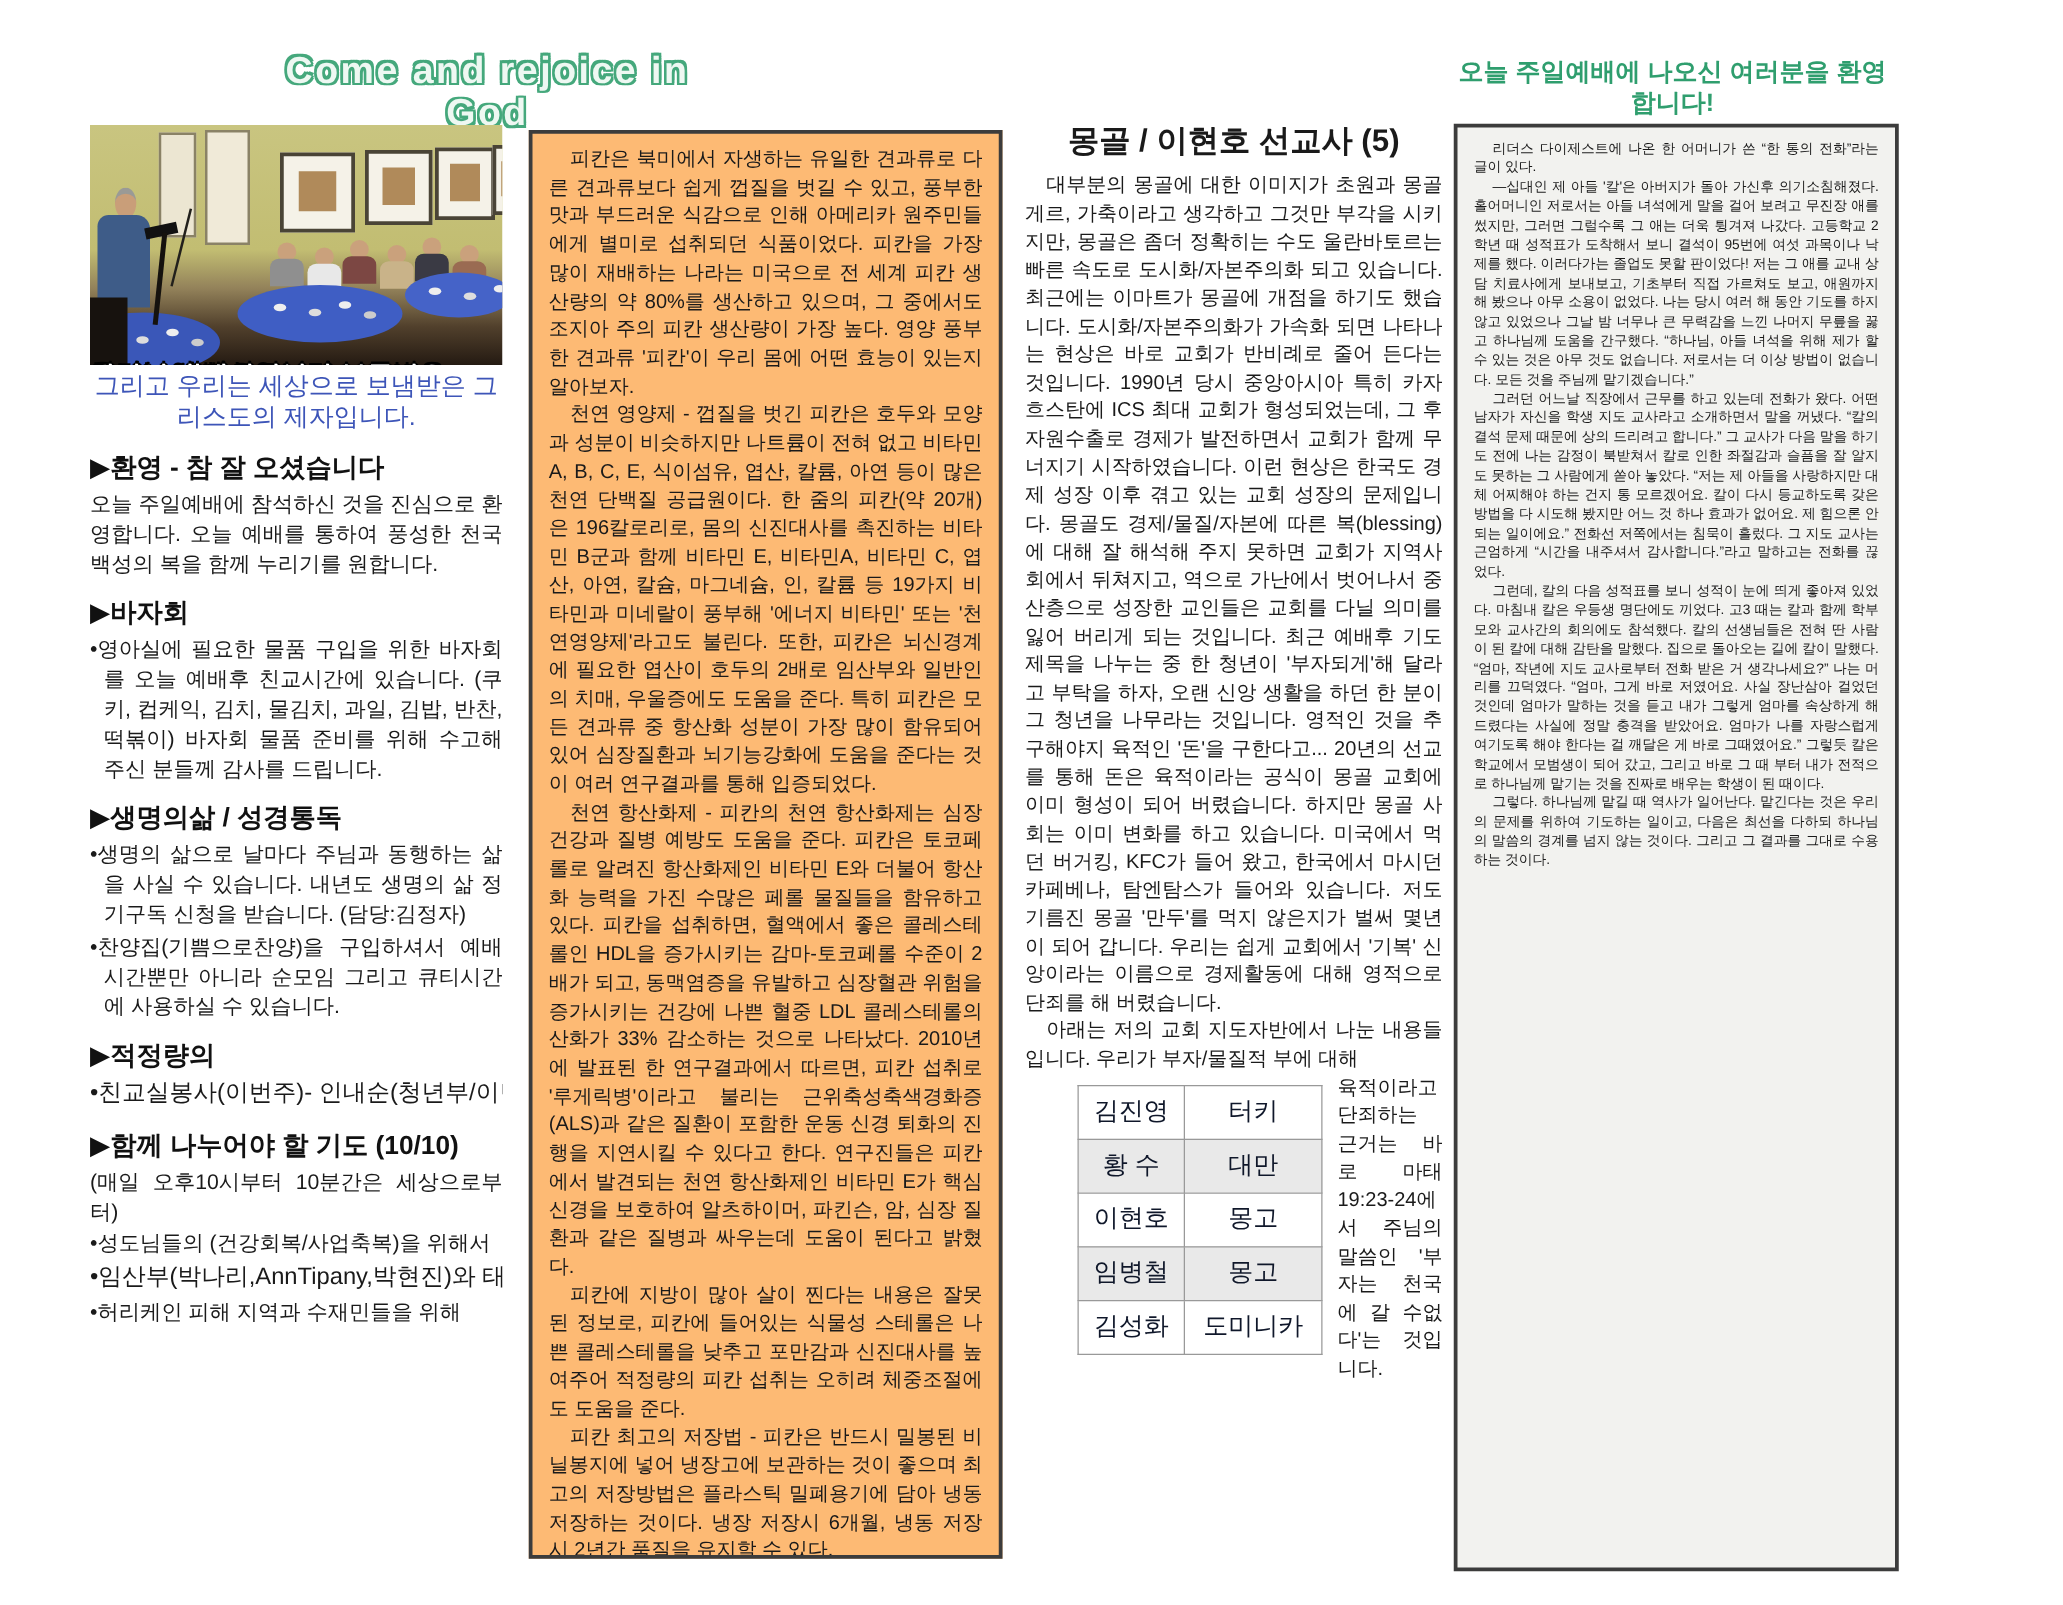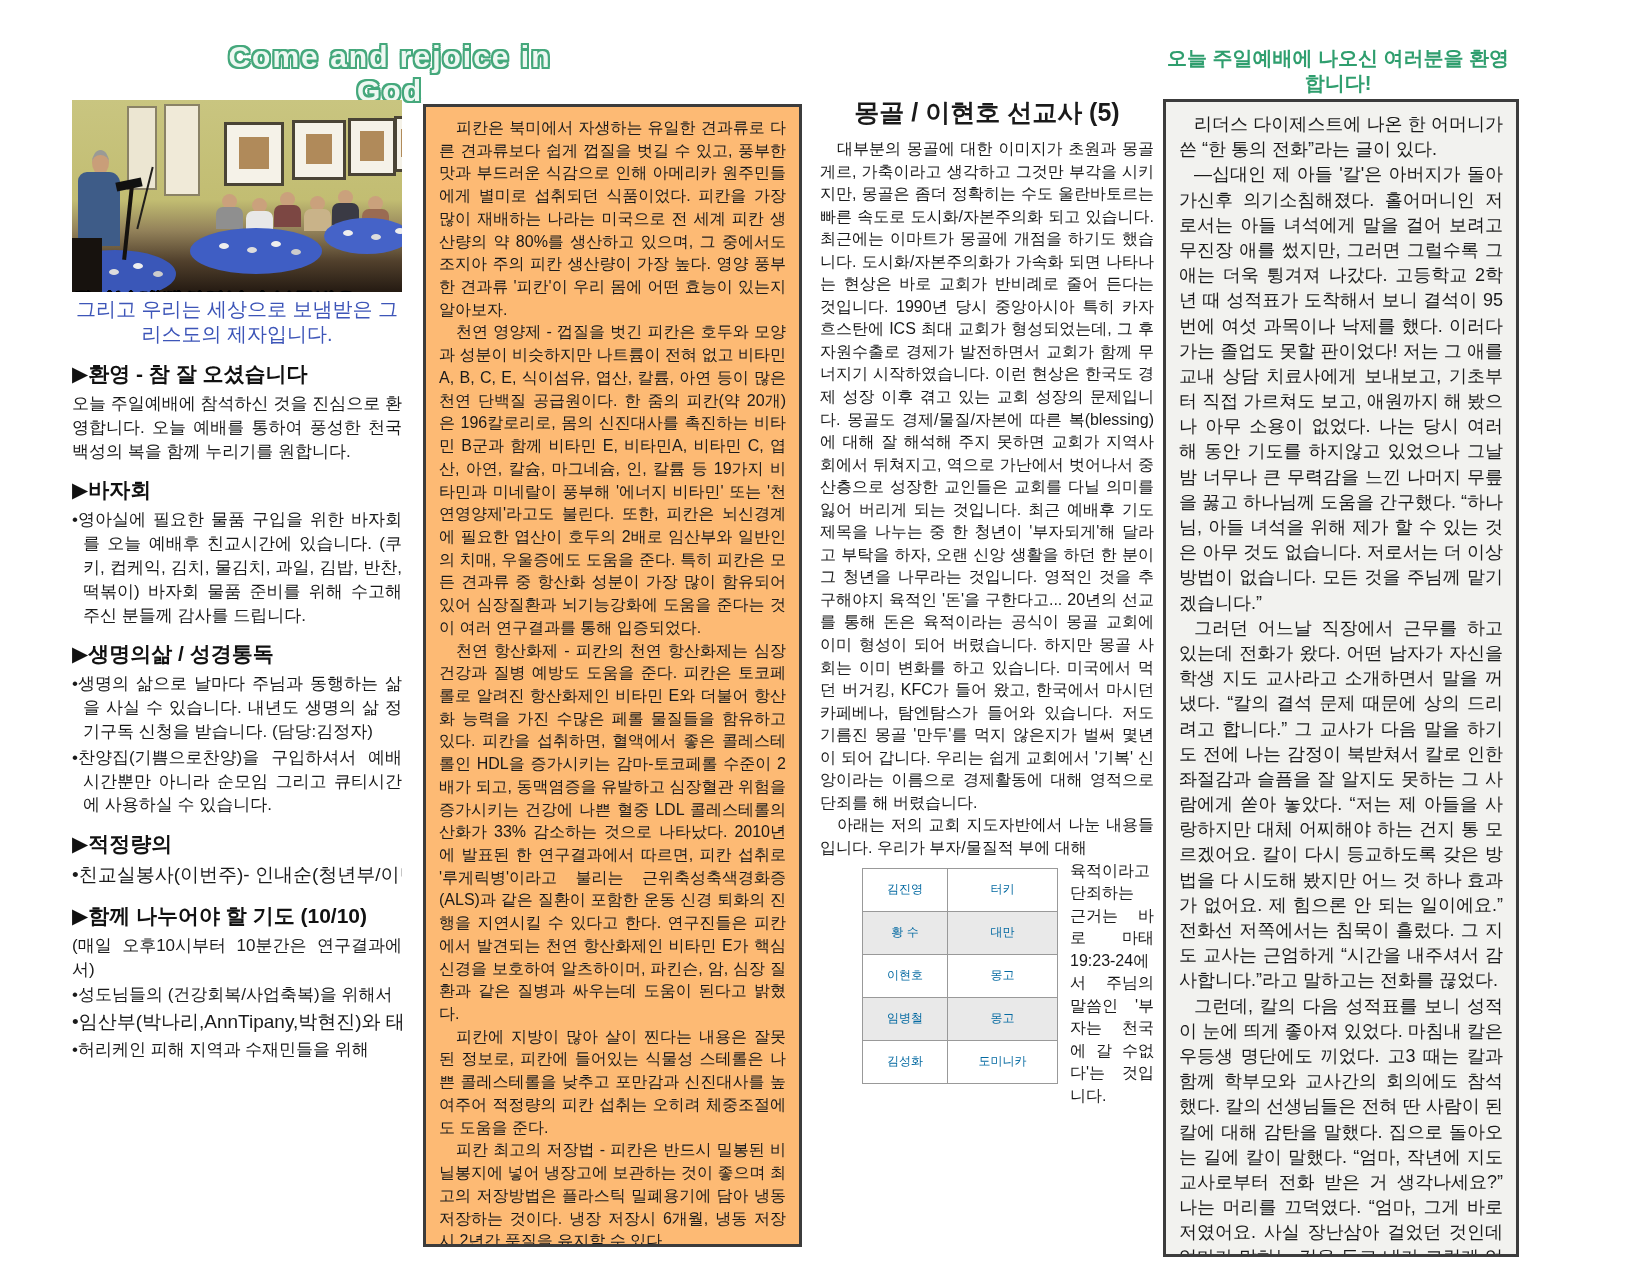--- a/index.html
+++ b/index.html
@@ -74,28 +74,28 @@
   .col2 { position:absolute; left:413px; top:104px; width:379px; height:1143px; box-sizing:border-box;
     border:3px solid #3c3c3c; background:#fdba74; padding:10px 13px; overflow:hidden; }
   .col2 p { margin:0; font-size:16px; line-height:1.42; text-align:justify; text-indent:17px; }
 
   
   .col3 { position:absolute; left:810px; top:96px; width:334px; height:1168px; overflow:hidden; }
   .col3 h2 { margin:0 0 9px 0; text-align:center; font-size:25px; font-weight:bold; }
   .col3 p, .col3 .wrapblock { margin:0; font-size:16px; line-height:1.41; text-align:justify; }
   .col3 p { text-indent:17px; }
   .leaders { float:left; width:196px; margin:8px 12px 4px 42px; border-collapse:collapse; background:#fff; }
-  .leaders td { border:1.5px solid #999; height:40px; text-align:center; font-size:12px; color:#0369a1; }
+  .leaders td { border:1.5px solid #999; height:40px; text-align:center; font-size:20px; color:#0f172a; }
   .leaders tr:nth-child(even) { background:#e9e9e9; }
   .leaders td:first-child { width:82px; }
 
   
   .col4 { position:absolute; left:1153px; top:99px; width:356px; height:1158px; box-sizing:border-box;
     border:3px solid #3c3c3c; background:#f2f2ef; padding:10px 13px; overflow:hidden; }
-  .col4 p { margin:0; font-size:18px; line-height:1.4; text-align:justify; text-indent:15px; }
+  .col4 p { margin:0; font-size:11px; line-height:1.4; text-align:justify; text-indent:15px; }
 </style>
 </head>
 <body>
 
 <div class="page">
 
   <div class="header-left">Come and rejoice in God</div>
   <div class="header-right">
     <div class="ko">오늘 주일예배에 나오신 여러분을 환영합니다!</div>
   </div>
@@ -165,21 +165,21 @@
       <div class="line bullet">•찬양집(기쁨으로찬양)을 구입하셔서 예배시간뿐만 아니라 순모임 그리고 큐티시간에 사용하실 수 있습니다.</div>
     </div>
 
     <div class="section">
       <h3>▶적정량의</h3>
       <div class="line bullet tight">•친교실봉사(이번주)- 인내순(청년부/이민택)</div>
     </div>
 
     <div class="section">
       <h3>▶함께 나누어야 할 기도 (10/10)</h3>
-      <div class="line plain">(매일 오후10시부터 10분간은 연구결과에서)</div>
+      <div class="line plain">(매일 오후10시부터 10분간은 세상으로부터)</div>
       <div class="line bullet">•성도님들의 (건강회복/사업축복)을 위해서</div>
       <div class="line bullet tight">•임산부(박나리,AnnTipany,박현진)와 태아를 위해</div>
       <div class="line bullet">•허리케인 피해 지역과 수재민들을 위해</div>
     </div>
   </div>
 
   <div class="col2">
     <p>피칸은 북미에서 자생하는 유일한 견과류로 다른 견과류보다 쉽게 껍질을 벗길 수 있고, 풍부한 맛과 부드러운 식감으로 인해 아메리카 원주민들에게 별미로 섭취되던 식품이었다. 피칸을 가장 많이 재배하는 나라는 미국으로 전 세계 피칸 생산량의 약 80%를 생산하고 있으며, 그 중에서도 조지아 주의 피칸 생산량이 가장 높다. 영양 풍부한 견과류 '피칸'이 우리 몸에 어떤 효능이 있는지 알아보자.</p>
     <p>천연 영양제 - 껍질을 벗긴 피칸은 호두와 모양과 성분이 비슷하지만 나트륨이 전혀 없고 비타민 A, B, C, E, 식이섬유, 엽산, 칼륨, 아연 등이 많은 천연 단백질 공급원이다. 한 줌의 피칸(약 20개)은 196칼로리로, 몸의 신진대사를 촉진하는 비타민 B군과 함께 비타민 E, 비타민A, 비타민 C, 엽산, 아연, 칼슘, 마그네슘, 인, 칼륨 등 19가지 비타민과 미네랄이 풍부해 '에너지 비타민' 또는 '천연영양제'라고도 불린다. 또한, 피칸은 뇌신경계에 필요한 엽산이 호두의 2배로 임산부와 일반인의 치매, 우울증에도 도움을 준다. 특히 피칸은 모든 견과류 중 항산화 성분이 가장 많이 함유되어 있어 심장질환과 뇌기능강화에 도움을 준다는 것이 여러 연구결과를 통해 입증되었다.</p>
     <p>천연 항산화제 - 피칸의 천연 항산화제는 심장 건강과 질병 예방도 도움을 준다. 피칸은 토코페롤로 알려진 항산화제인 비타민 E와 더불어 항산화 능력을 가진 수많은 페롤 물질들을 함유하고 있다. 피칸을 섭취하면, 혈액에서 좋은 콜레스테롤인 HDL을 증가시키는 감마-토코페롤 수준이 2배가 되고, 동맥염증을 유발하고 심장혈관 위험을 증가시키는 건강에 나쁜 혈중 LDL 콜레스테롤의 산화가 33% 감소하는 것으로 나타났다. 2010년에 발표된 한 연구결과에서 따르면, 피칸 섭취로 '루게릭병'이라고 불리는 근위축성축색경화증(ALS)과 같은 질환이 포함한 운동 신경 퇴화의 진행을 지연시킬 수 있다고 한다. 연구진들은 피칸에서 발견되는 천연 항산화제인 비타민 E가 핵심 신경을 보호하여 알츠하이머, 파킨슨, 암, 심장 질환과 같은 질병과 싸우는데 도움이 된다고 밝혔다.</p>

